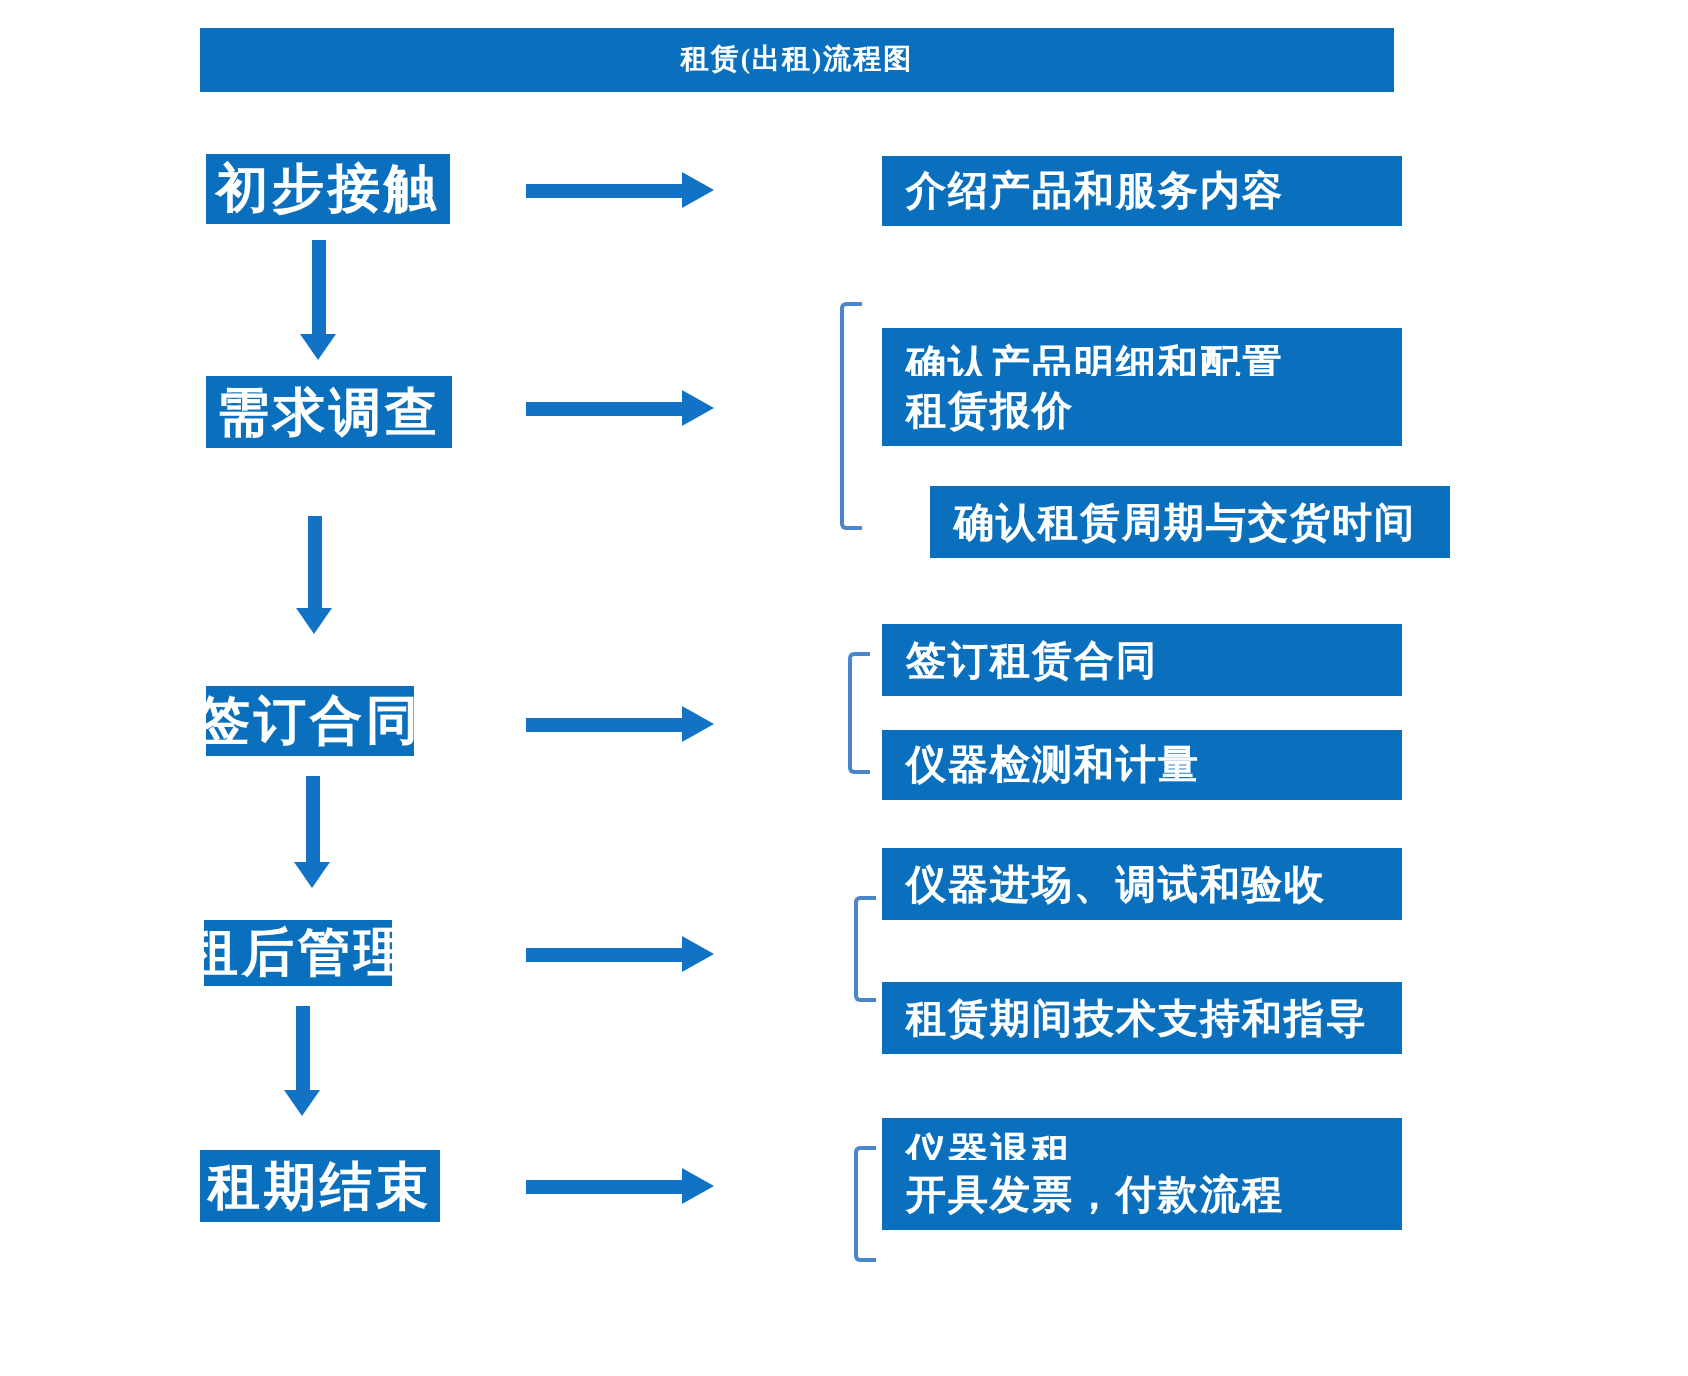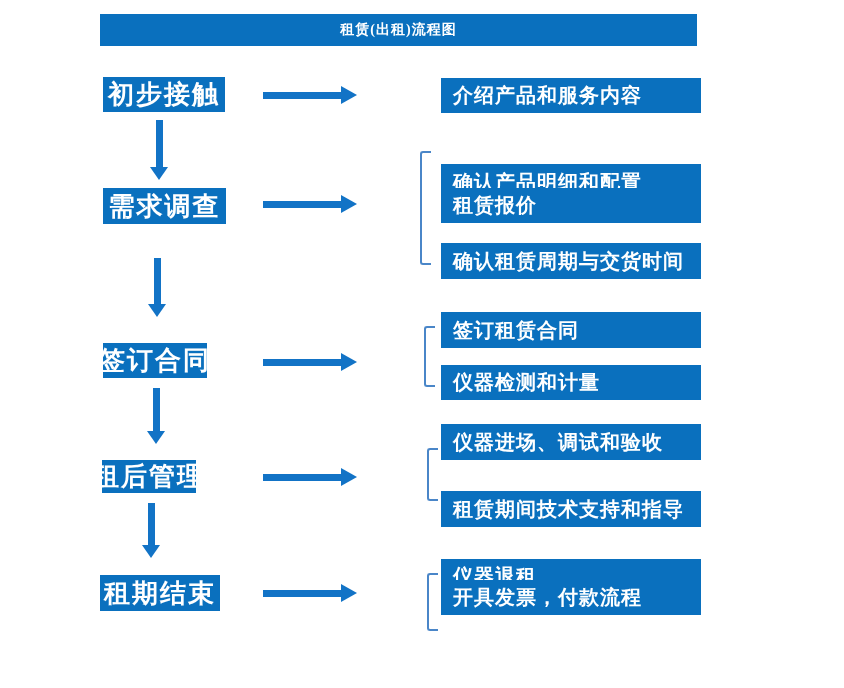--- a/index.html
+++ b/index.html
@@ -82,21 +82,21 @@
   <div class="step-box" style="left:103px;top:77px;width:122px;height:35px;">初步接触</div>
   <div class="step-box" style="left:103px;top:188px;width:123px;height:36px;">需求调查</div>
   <div class="step-box" style="left:103px;top:343px;width:104px;height:35px;">签订合同</div>
   <div class="step-box" style="left:102px;top:460px;width:94px;height:33px;">租后管理</div>
   <div class="step-box" style="left:100px;top:575px;width:120px;height:36px;">租期结束</div>
 
   <div class="detail-box" style="top:78px;height:35px;">介绍产品和服务内容</div>
 
   <div class="detail-box" style="top:134px;height:36px;margin-top:30px;">确认产品明细和配置</div>
   <div class="detail-box" style="top:188px;height:35px;">租赁报价</div>
-  <div class="detail-box" style="top:243px;height:36px;">确认租赁周期与交货时间</div>
+  <div class="detail-box" style="top:243px;height:36px;margin-left:24px;">确认租赁周期与交货时间</div>
 
   <div class="detail-box" style="top:312px;height:36px;">签订租赁合同</div>
   <div class="detail-box" style="top:365px;height:35px;">仪器检测和计量</div>
 
   <div class="detail-box" style="top:424px;height:36px;">仪器进场、调试和验收</div>
   <div class="detail-box" style="top:491px;height:36px;">租赁期间技术支持和指导</div>
 
   <div class="detail-box" style="top:559px;height:34px;">仪器退租</div>
   <div class="detail-box" style="top:580px;height:35px;">开具发票，付款流程</div>
 

